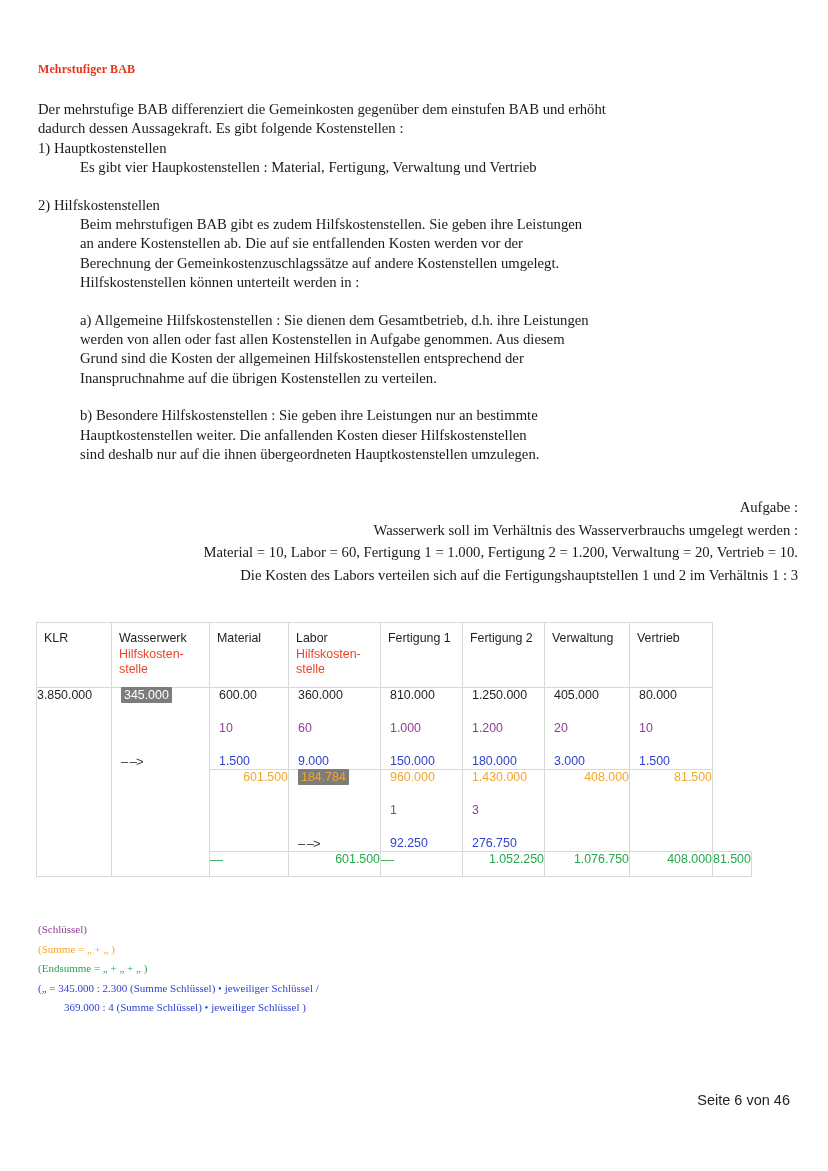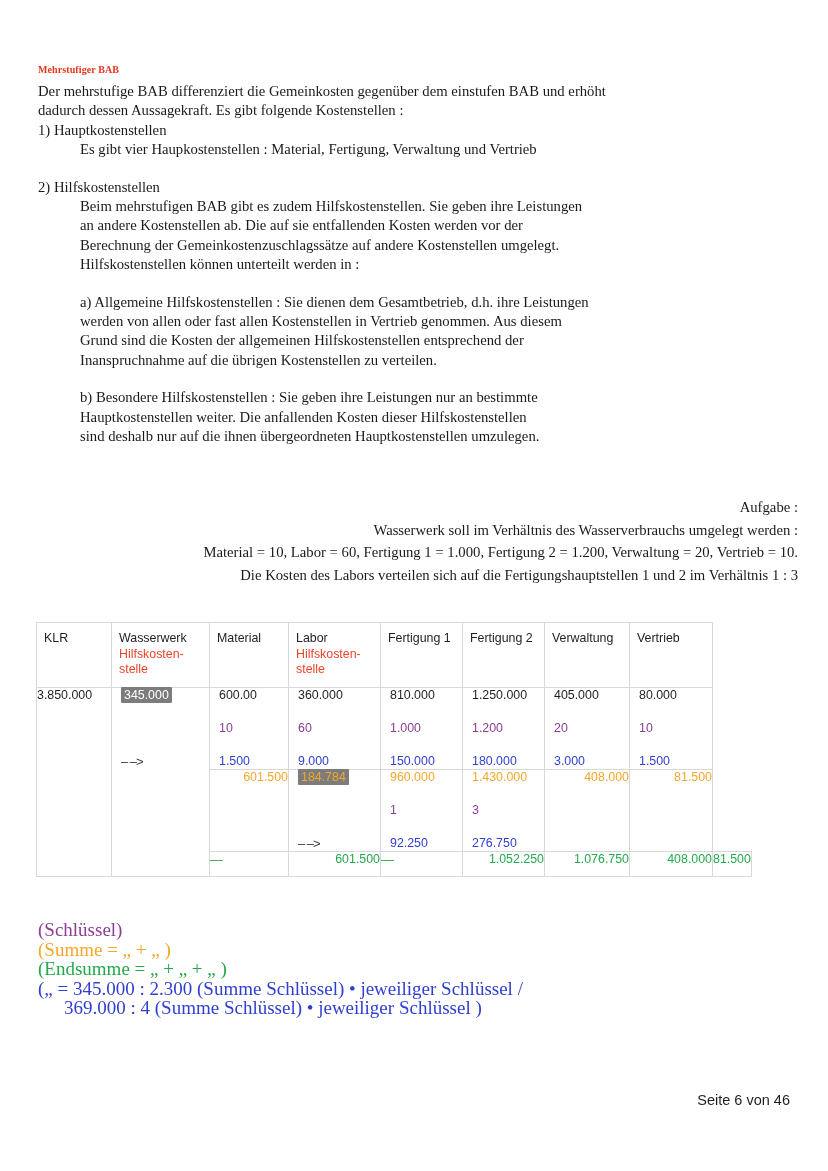--- a/index.html
+++ b/index.html
@@ -26,24 +26,24 @@
   
   .prose {
     position: absolute;
     left: 38px;
     top: 60px;
     width: 756px;
   }
   .doc-title {
     font-family: "Liberation Serif", "DejaVu Serif", serif;
     font-weight: bold;
-    font-size: 10px;
+    font-size: 12px;
     color: #e8341c;
     letter-spacing: 0.1px;
-    margin: 0 0 3px 0;
+    margin: 0 0 21px 0;
     line-height: 19px;
   }
   .p {
     font-size: 14.7px;
     line-height: 19.4px;
     margin: 0;
     color: #1a1a1a;
   }
   .p.indent1 { padding-left: 42px; }
   .p.indent3 { padding-left: 42px; }
@@ -136,21 +136,21 @@
   }
   .dash { font-size: 13px; }
 
   
   .legend {
     position: absolute;
     left: 38px;
     top: 920px;
     width: 600px;
     font-family: "Liberation Serif", "DejaVu Serif", serif;
-    font-size: 19px;
+    font-size: 11px;
     line-height: 19.6px;
   }
   .legend div { margin: 0; }
   .lg-purple { color: #8e3d96; }
   .lg-orange { color: #f4a62a; }
   .lg-green  { color: #23a94b; }
   .lg-blue   { color: #2f3fd0; }
   .lg-indent { padding-left: 26px; }
 
   
@@ -181,21 +181,21 @@
 
     <p class="p">2) Hilfskostenstellen</p>
     <p class="p indent1">Beim mehrstufigen BAB gibt es zudem Hilfskostenstellen. Sie geben ihre Leistungen</p>
     <p class="p indent1">an andere Kostenstellen ab. Die auf sie entfallenden Kosten werden vor der</p>
     <p class="p indent1">Berechnung der Gemeinkostenzuschlagssätze auf andere Kostenstellen umgelegt.</p>
     <p class="p indent1">Hilfskostenstellen können unterteilt werden in :</p>
 
     <div class="spacer-md"></div>
 
     <p class="p indent3">a) Allgemeine Hilfskostenstellen : Sie dienen dem Gesamtbetrieb, d.h. ihre Leistungen</p>
-    <p class="p indent3">werden von allen oder fast allen Kostenstellen in Vertrieb genommen. Aus diesem</p>
+    <p class="p indent3">werden von allen oder fast allen Kostenstellen in Aufgabe genommen. Aus diesem</p>
     <p class="p indent3">Grund sind die Kosten der allgemeinen Hilfskostenstellen entsprechend der</p>
     <p class="p indent3">Inanspruchnahme auf die übrigen Kostenstellen zu verteilen.</p>
 
     <div class="spacer-md"></div>
 
     <p class="p indent3">b) Besondere Hilfskostenstellen : Sie geben ihre Leistungen nur an bestimmte</p>
     <p class="p indent3">Hauptkostenstellen weiter. Die anfallenden Kosten dieser Hilfskostenstellen</p>
     <p class="p indent3">sind deshalb nur auf die ihnen übergeordneten Hauptkostenstellen umzulegen.</p>
   </div>
 

